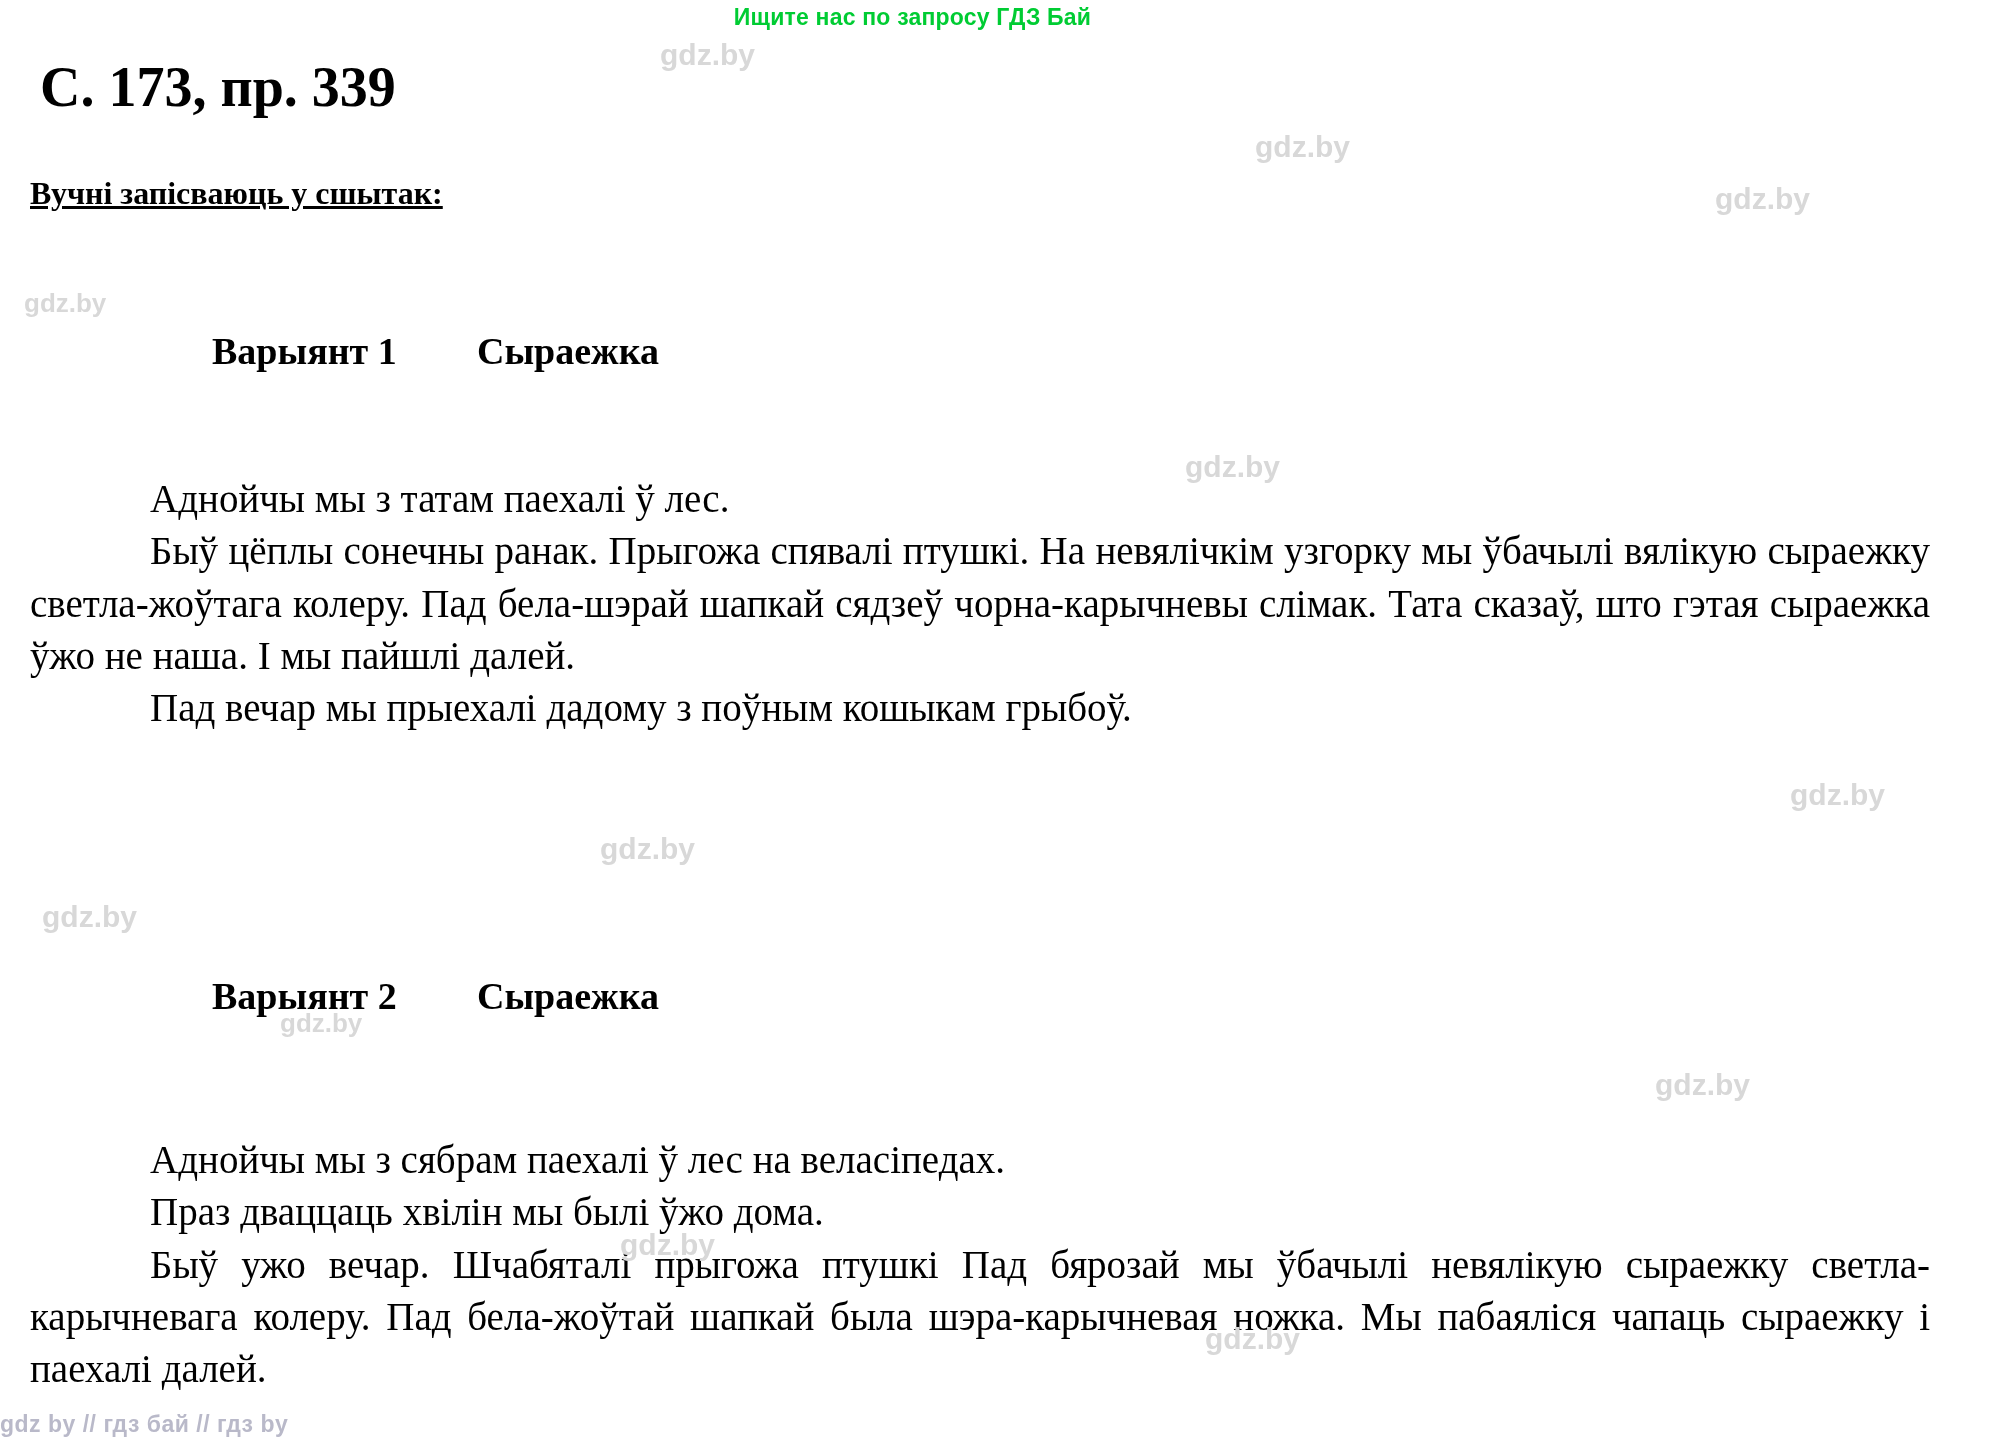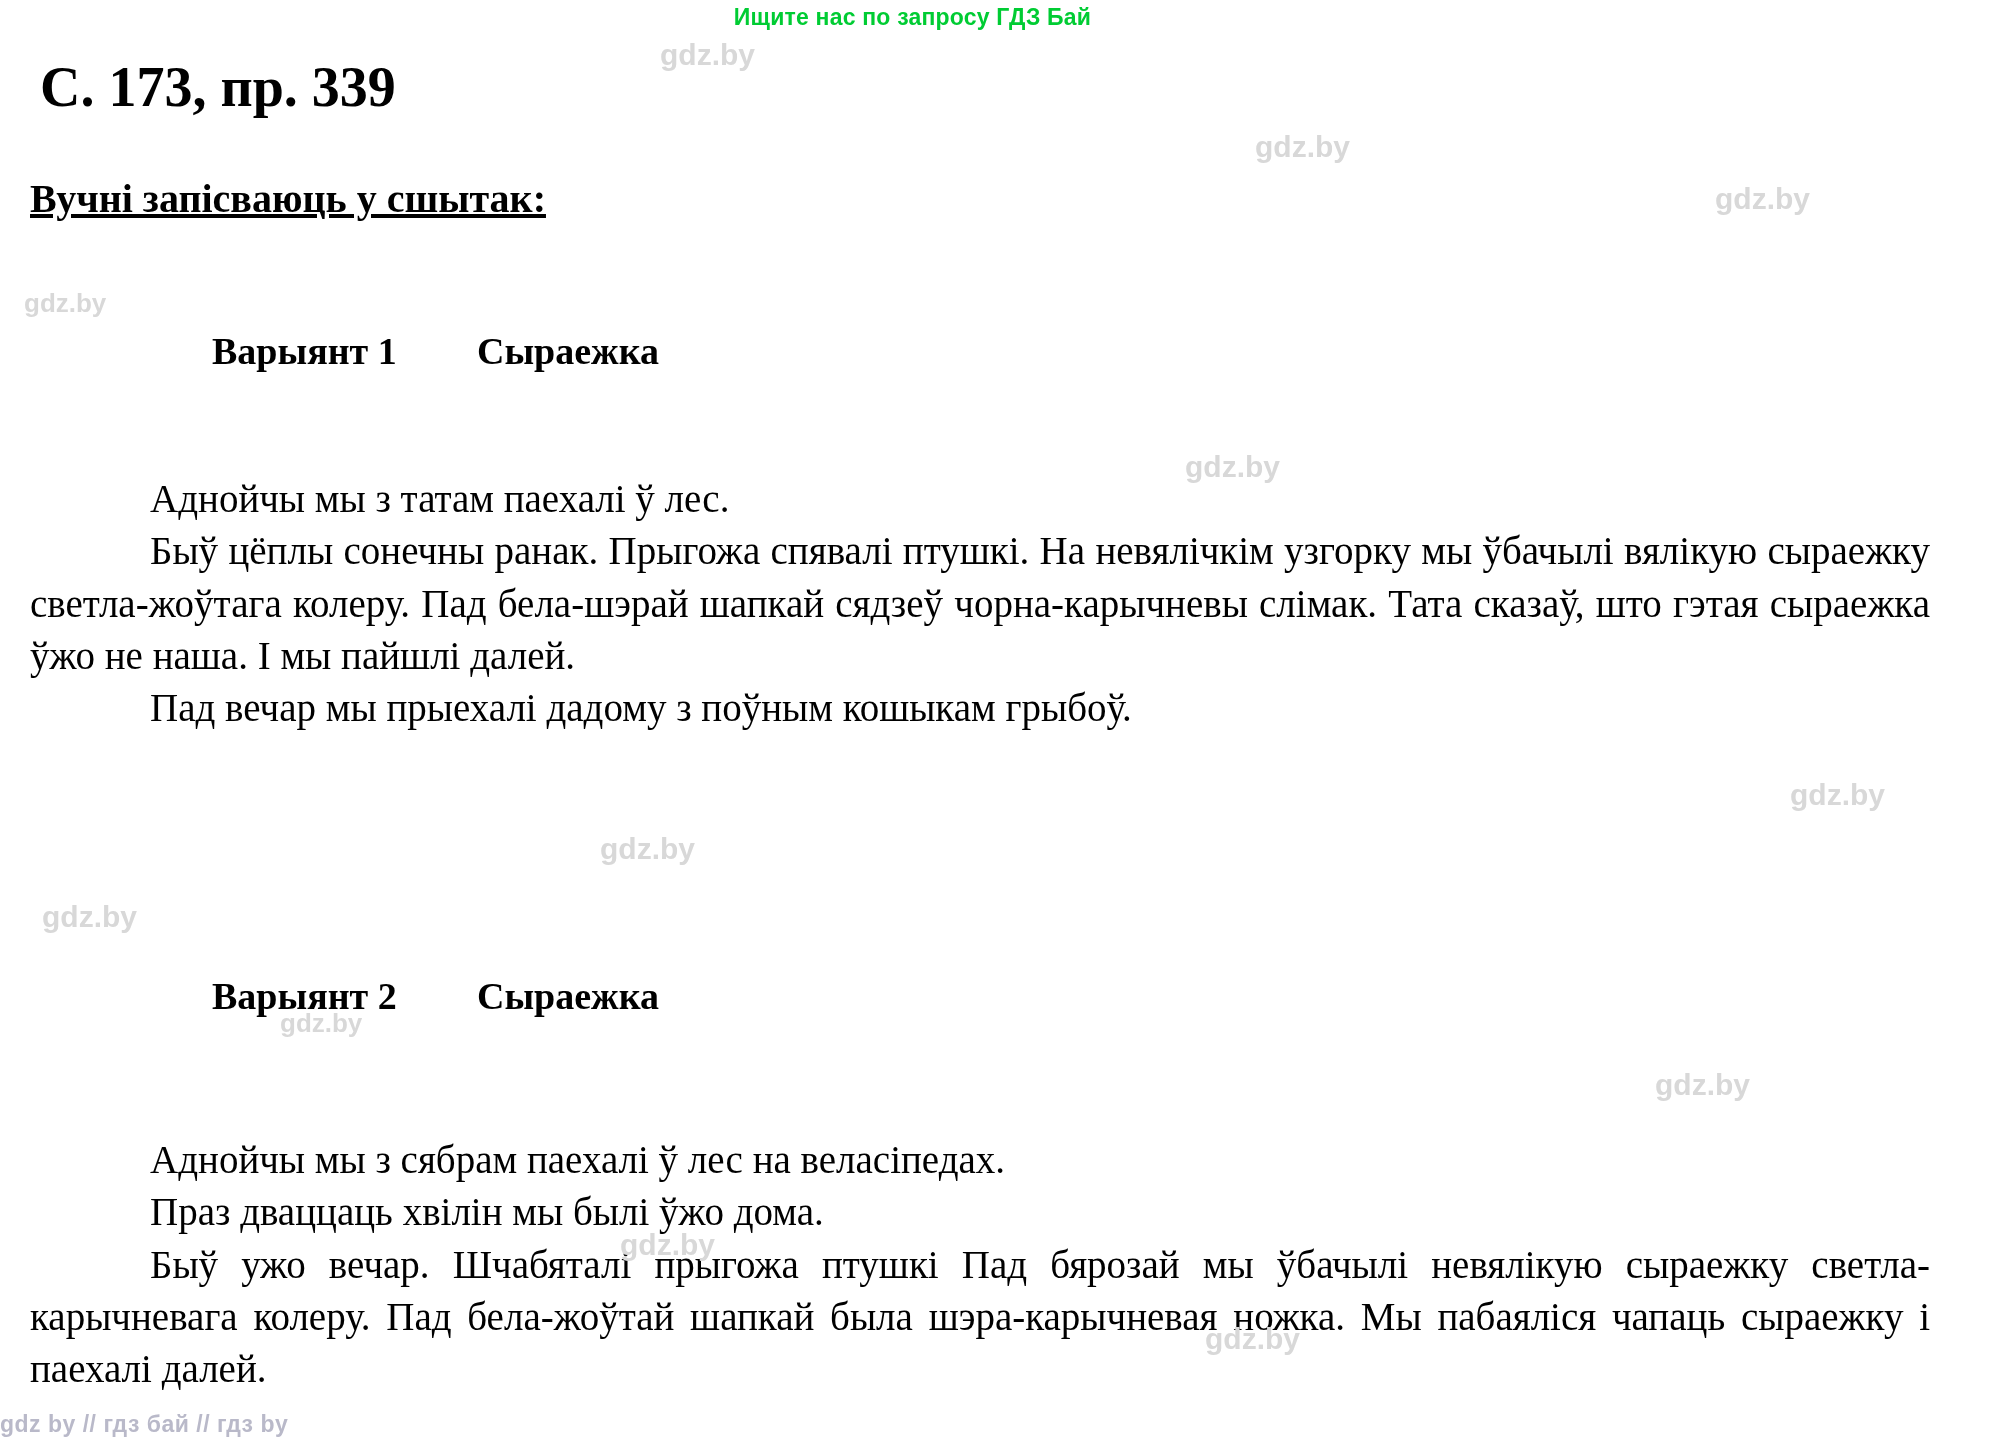--- a/index.html
+++ b/index.html
@@ -50,21 +50,21 @@
     left: 40px;
     top: 55px;
     font-size: 56px;
     font-weight: bold;
     font-family: "Liberation Serif", serif;
   }
   .subheading {
     position: absolute;
     left: 30px;
     top: 175px;
-    font-size: 40px;
+    font-size: 32px;
     font-weight: bold;
     text-decoration: underline;
     font-family: "Liberation Serif", serif;
   }
   .variant-block {
     position: absolute;
     left: 30px;
     width: 1900px;
   }
   .variant-head {

